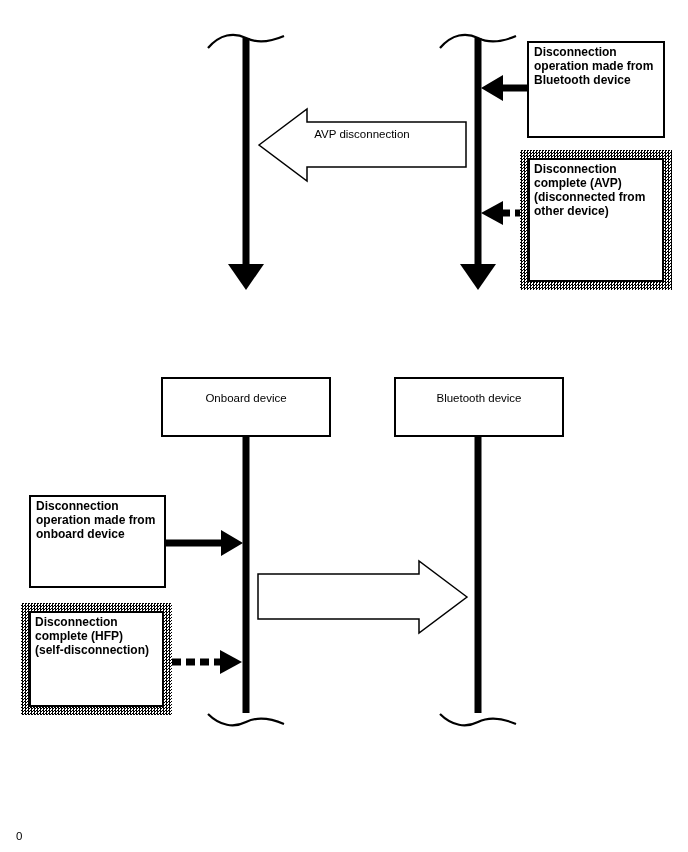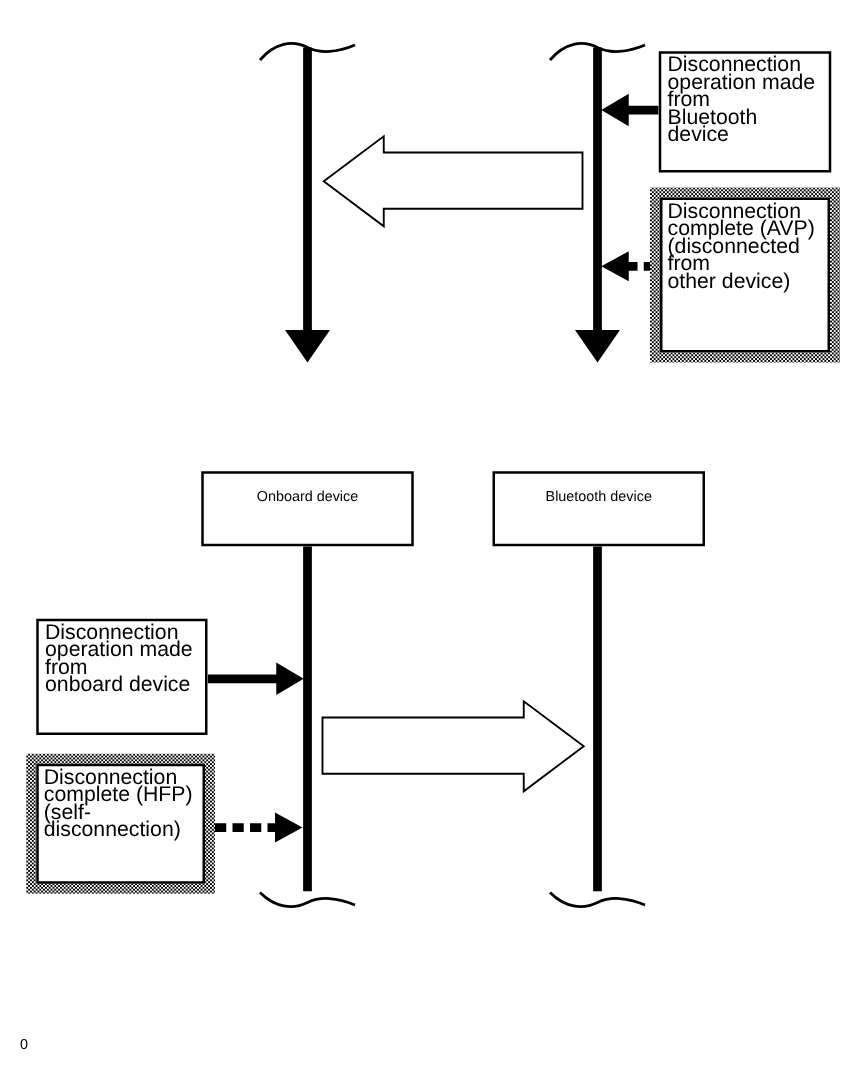--- a/index.html
+++ b/index.html
@@ -16,24 +16,25 @@
   svg { display: block; }
 
   
   .note-box {
     position: absolute;
     box-sizing: border-box;
     border: 2px solid #000;
     background: #fff;
   }
   .note-text {
-    font-size: 17px;
+    font-size: 12px;
     line-height: 14px;
     white-space: pre-line;
     padding: 2px 5px;
+    font-weight: bold;
   }
   
   .stipple-box {
     position: absolute;
     box-sizing: border-box;
     padding: 8px;
     background: conic-gradient(#000 25%, #fff 0 50%, #000 0 75%, #fff 0) 0 0 / 3px 3px;
   }
   .stipple-inner {
     box-sizing: border-box;
@@ -89,20 +90,21 @@
     <polygon points="0,228 36,228 18,254" fill="#000"></polygon>
   </svg>
 
   <svg class="abs" style="left:479px; top:73px;" width="48" height="30">
     <polygon points="2,15 24,2 24,11.5 48,11.5 48,18.5 24,18.5 24,28" fill="#000"></polygon>
   </svg>
 
   <svg class="abs" style="left:256px; top:106px;" width="212" height="78">
     <polygon points="3,39 51,3 51,16 210,16 210,61 51,61 51,75" fill="#fff" stroke="#000" stroke-width="1.5"></polygon>
   </svg>
+  <div class="big-arrow-label" style="left:256px; top:127px; width:212px;">AVP disconnection</div>
 
   <svg class="abs" style="left:479px; top:198px;" width="45" height="30">
     <polygon points="2,15 24,3 24,27" fill="#000"></polygon>
     <line x1="45" y1="15" x2="22" y2="15" stroke="#000" stroke-width="7" stroke-dasharray="9 5"></line>
   </svg>
 
   <div class="note-box" style="left:527px; top:41px; width:138px; height:97px;">
     <div class="note-text">Disconnection
 operation made from
 Bluetooth device</div>

